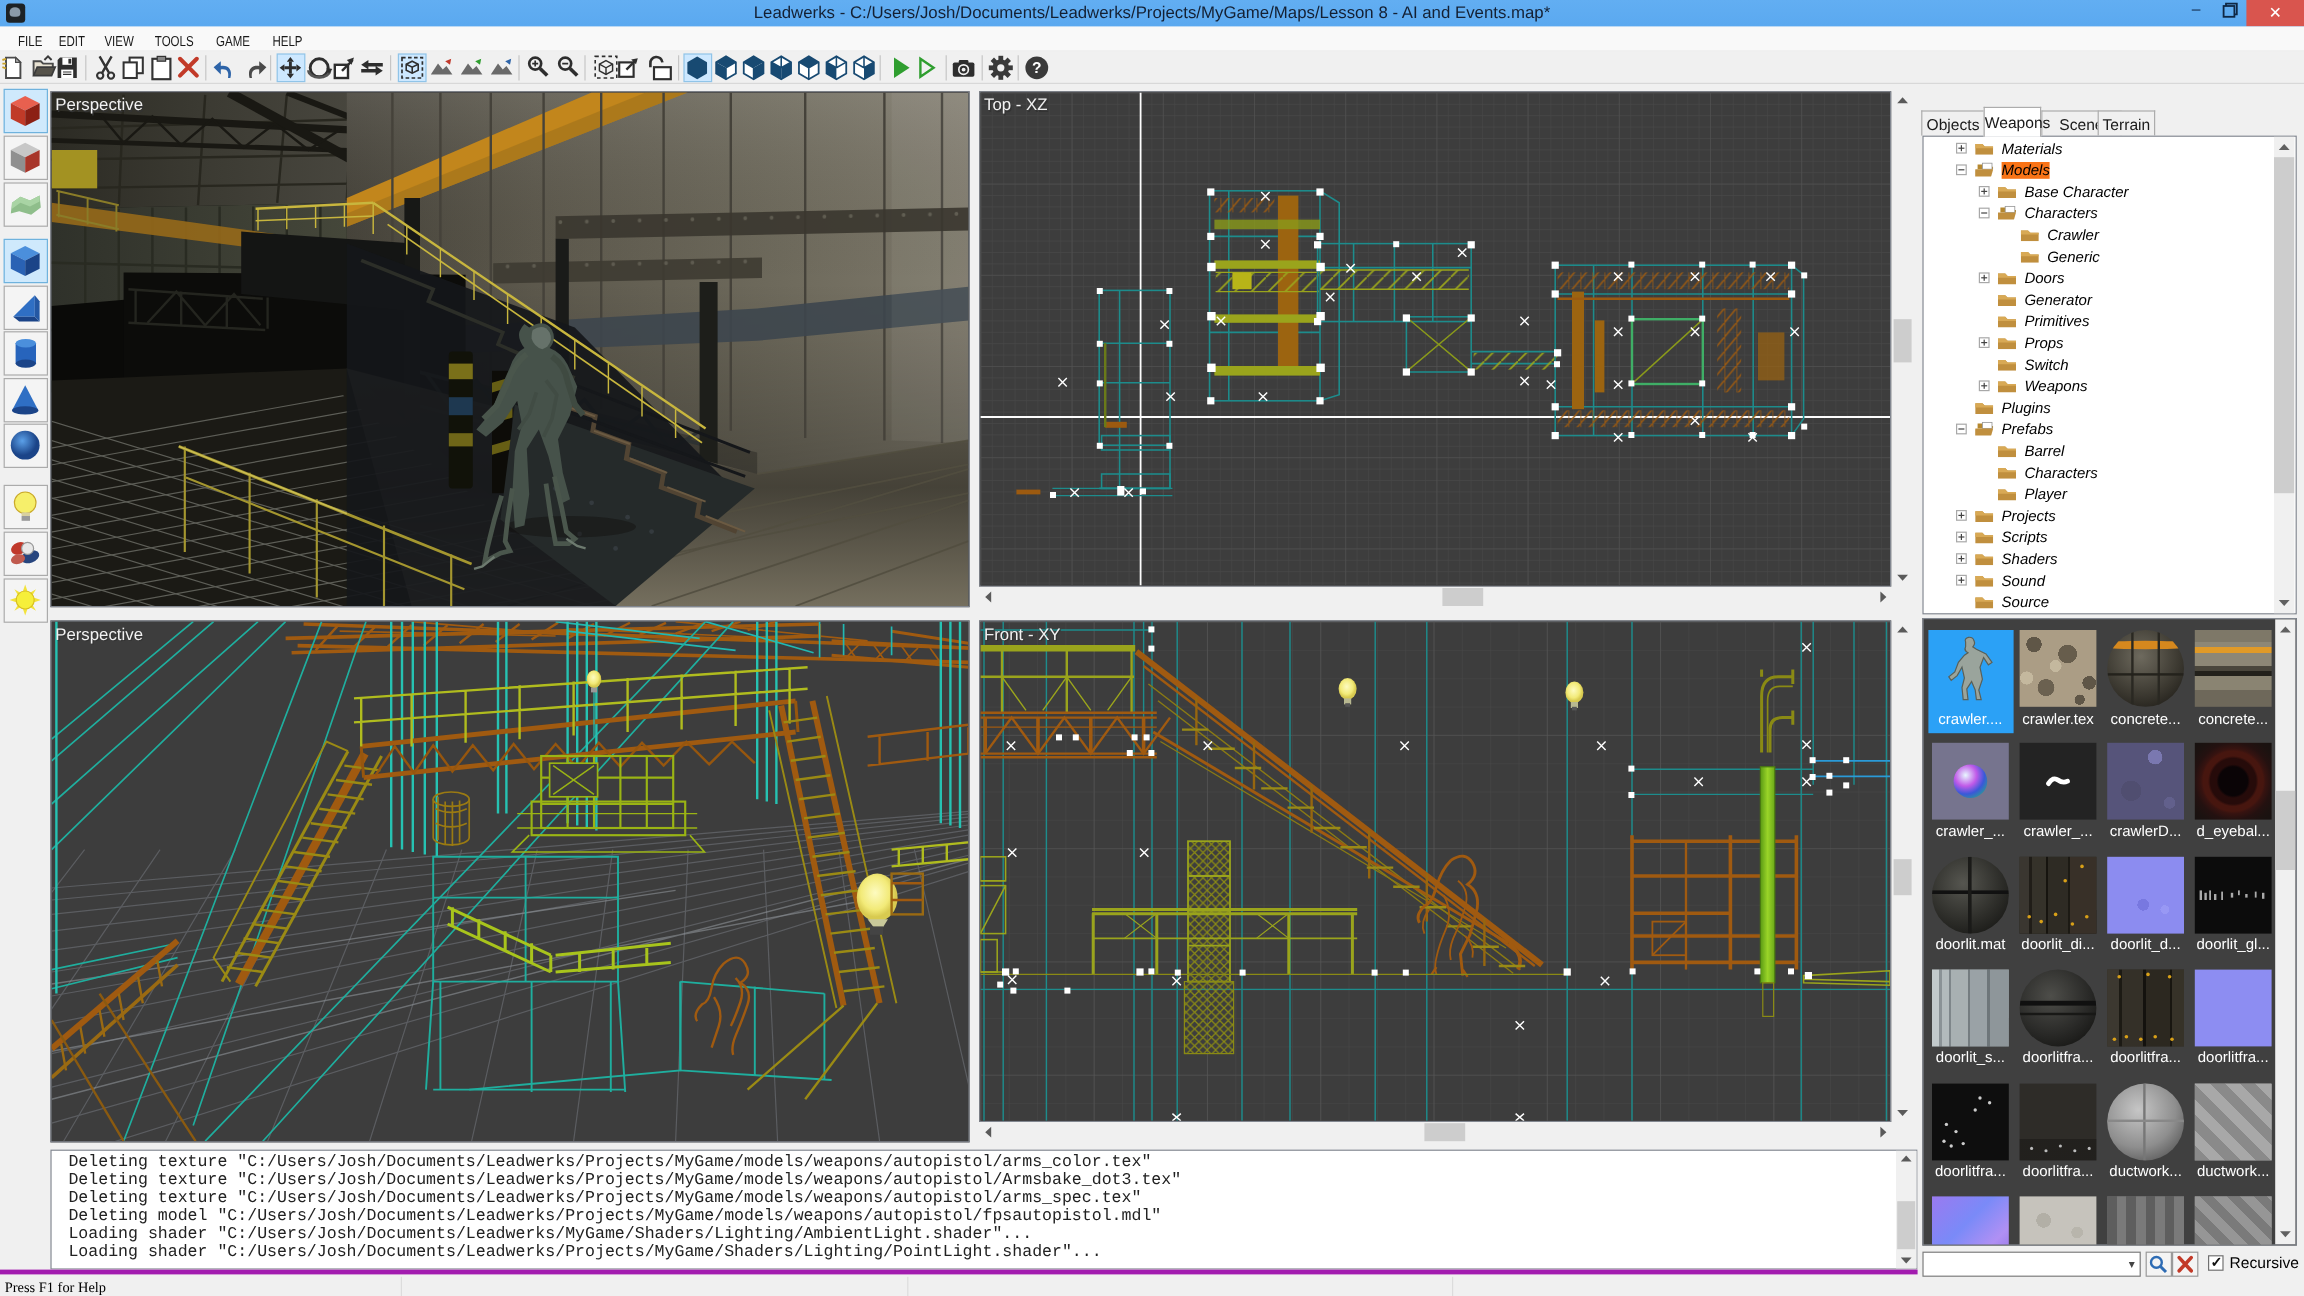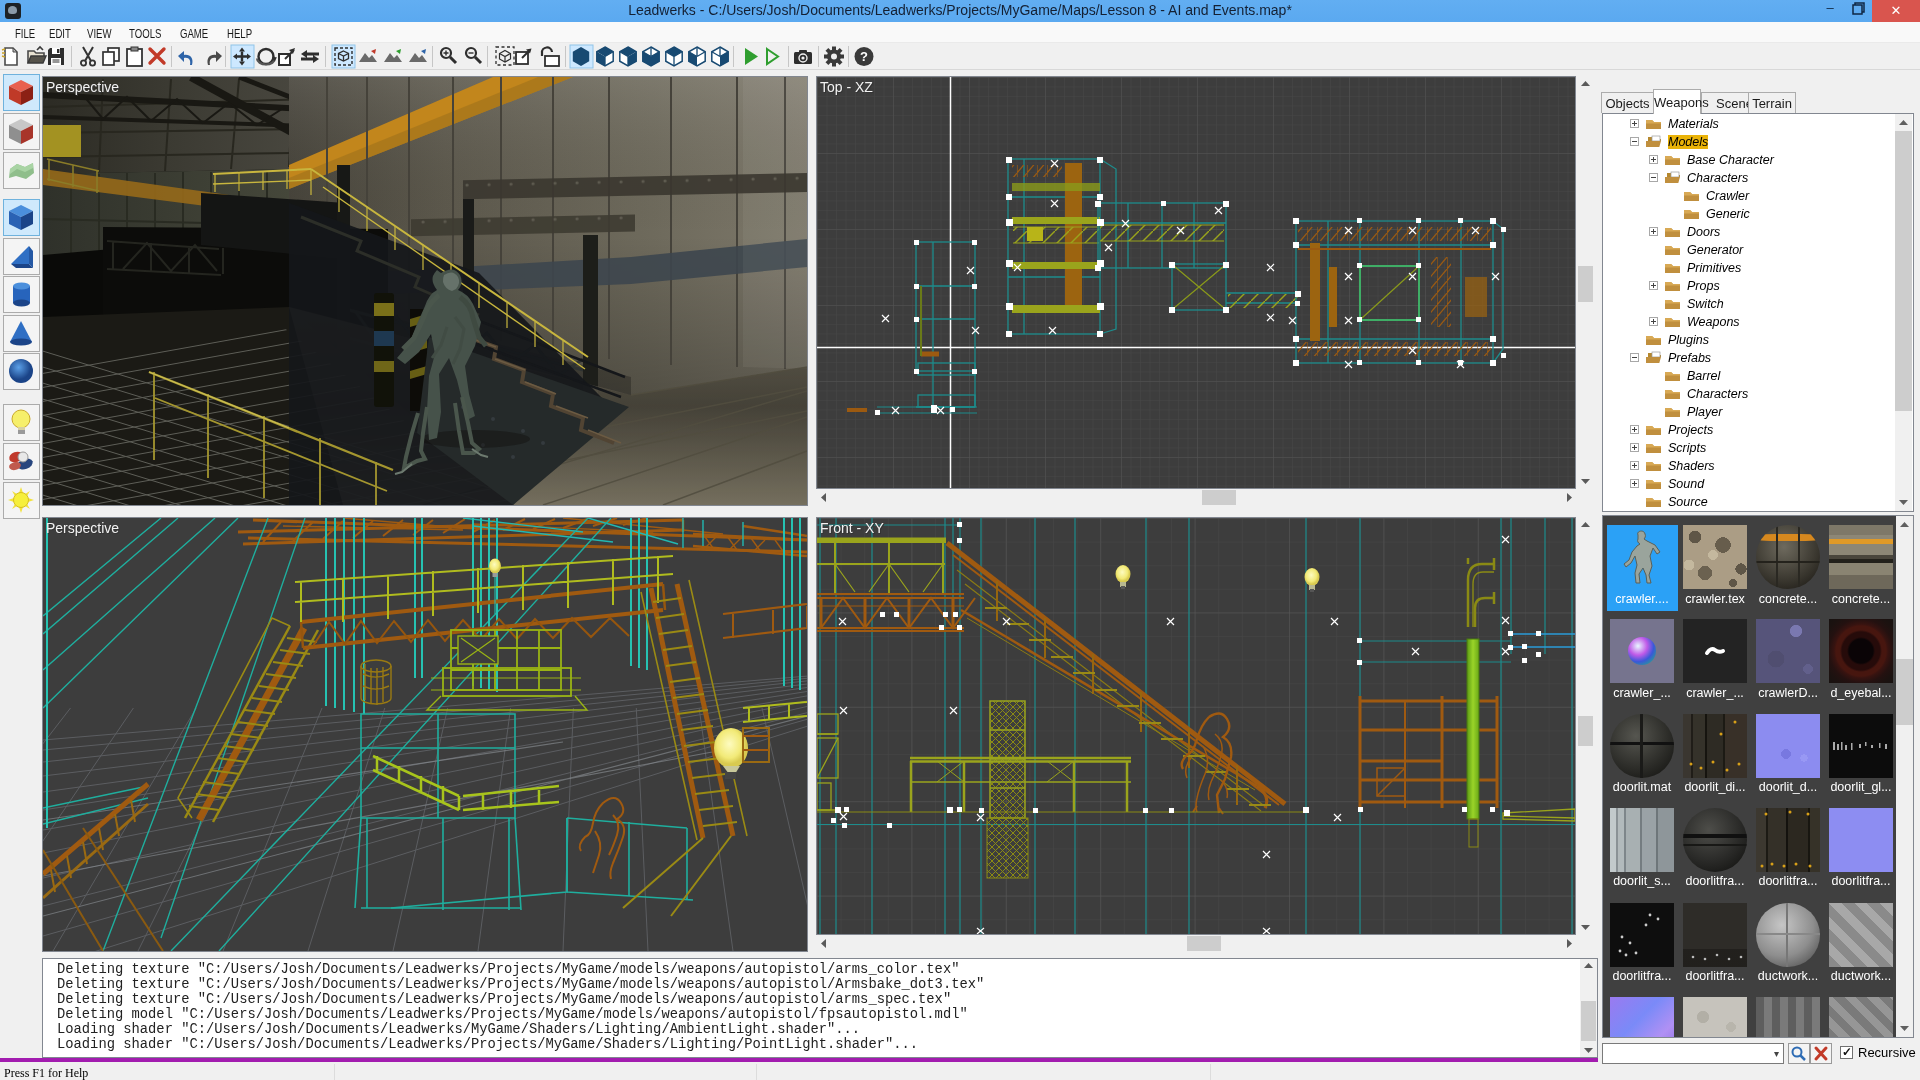--- a/index.html
+++ b/index.html
@@ -1083,21 +1083,21 @@
         </svg>
         <span class="lbl" style="left:65px">Materials</span>
       </div>
     <div class="trow" style="top:19px">
         <span class="expbox" style="left:27px"></span>
         <svg class="fold" style="left:43px">
           <path d="M2 2h6l2 2h5v2H2z" fill="#b5882f"></path>
           <rect x="6" y="1" width="8" height="5" fill="#fff" stroke="#999" stroke-width=".7"></rect>
           <path d="M0 6h15l-2 7H-1z" fill="#c08f3e"></path>
         </svg>
-        <span class="lbl" style="left:65px;background:#eab308">Models</span>
+        <span class="lbl" style="left:65px;background:#f97316">Models</span>
       </div>
     <div class="trow" style="top:37px">
         <span class="expbox plus" style="left:46px"></span>
         <svg class="fold" style="left:62px">
           <path d="M0 3h6l2 2h7v7H0z" fill="#c08f3e"></path>
           <path d="M0 3h6l2 2h7v1.5H0z" fill="#d8a955"></path>
         </svg>
         <span class="lbl" style="left:84px">Base Character</span>
       </div>
     <div class="trow" style="top:55px">

